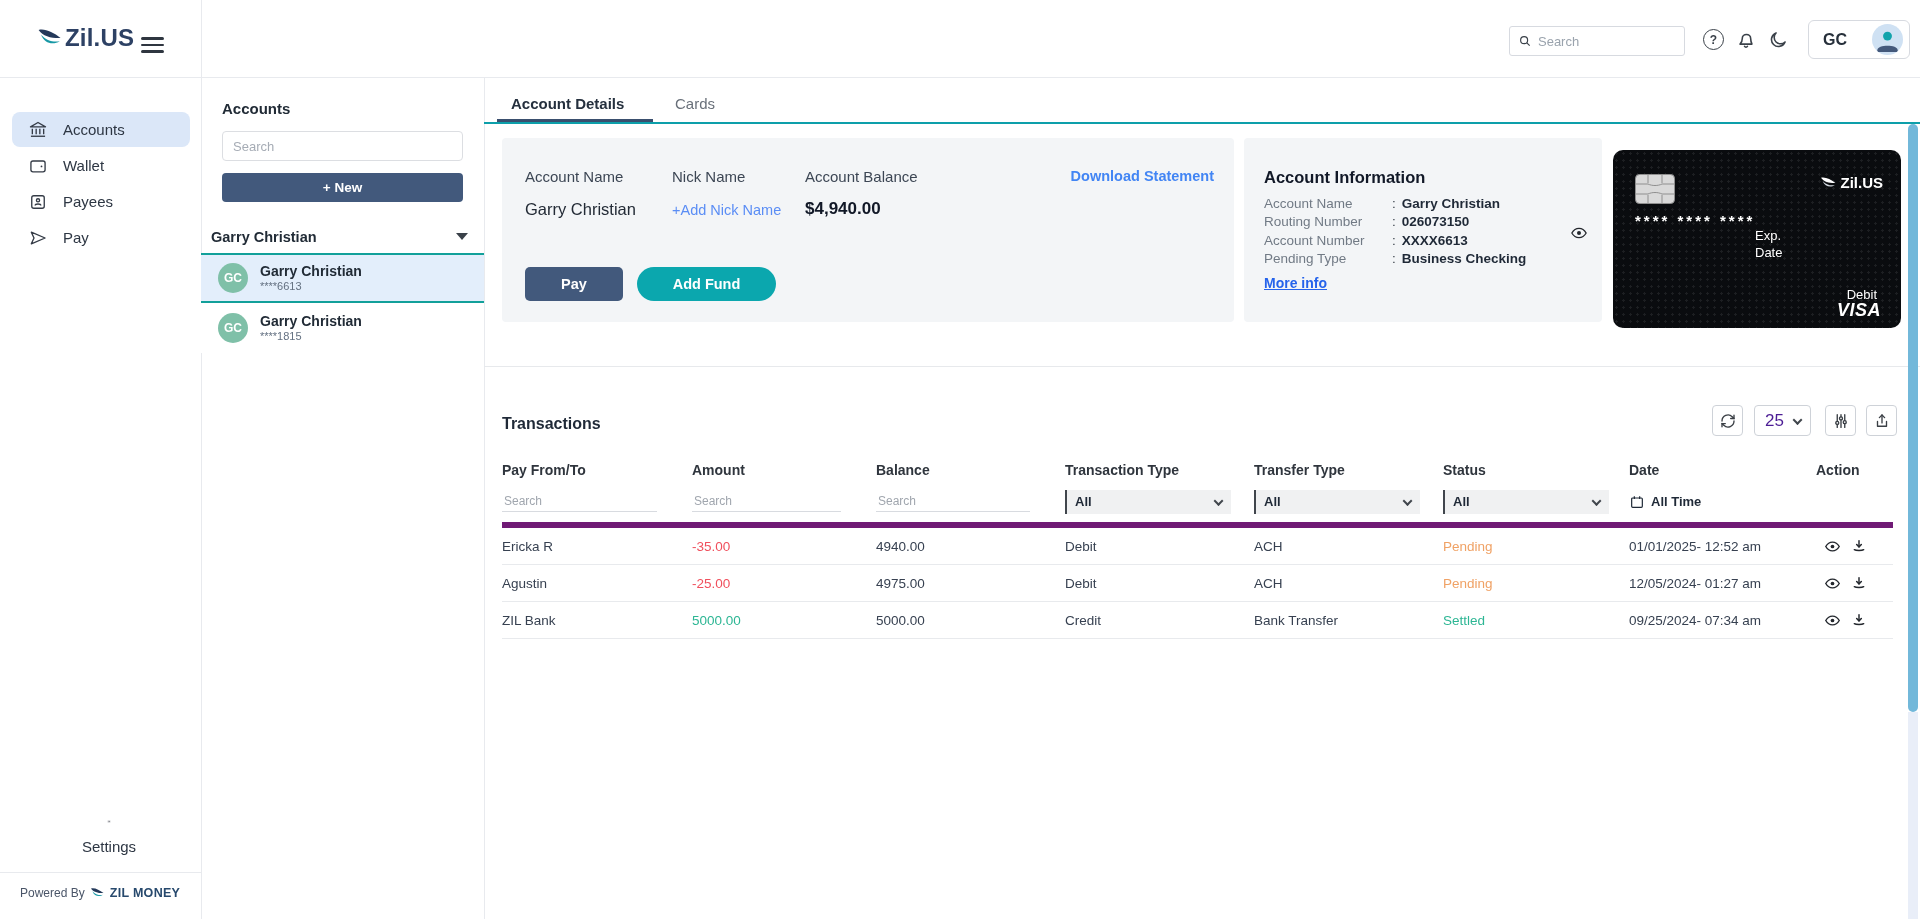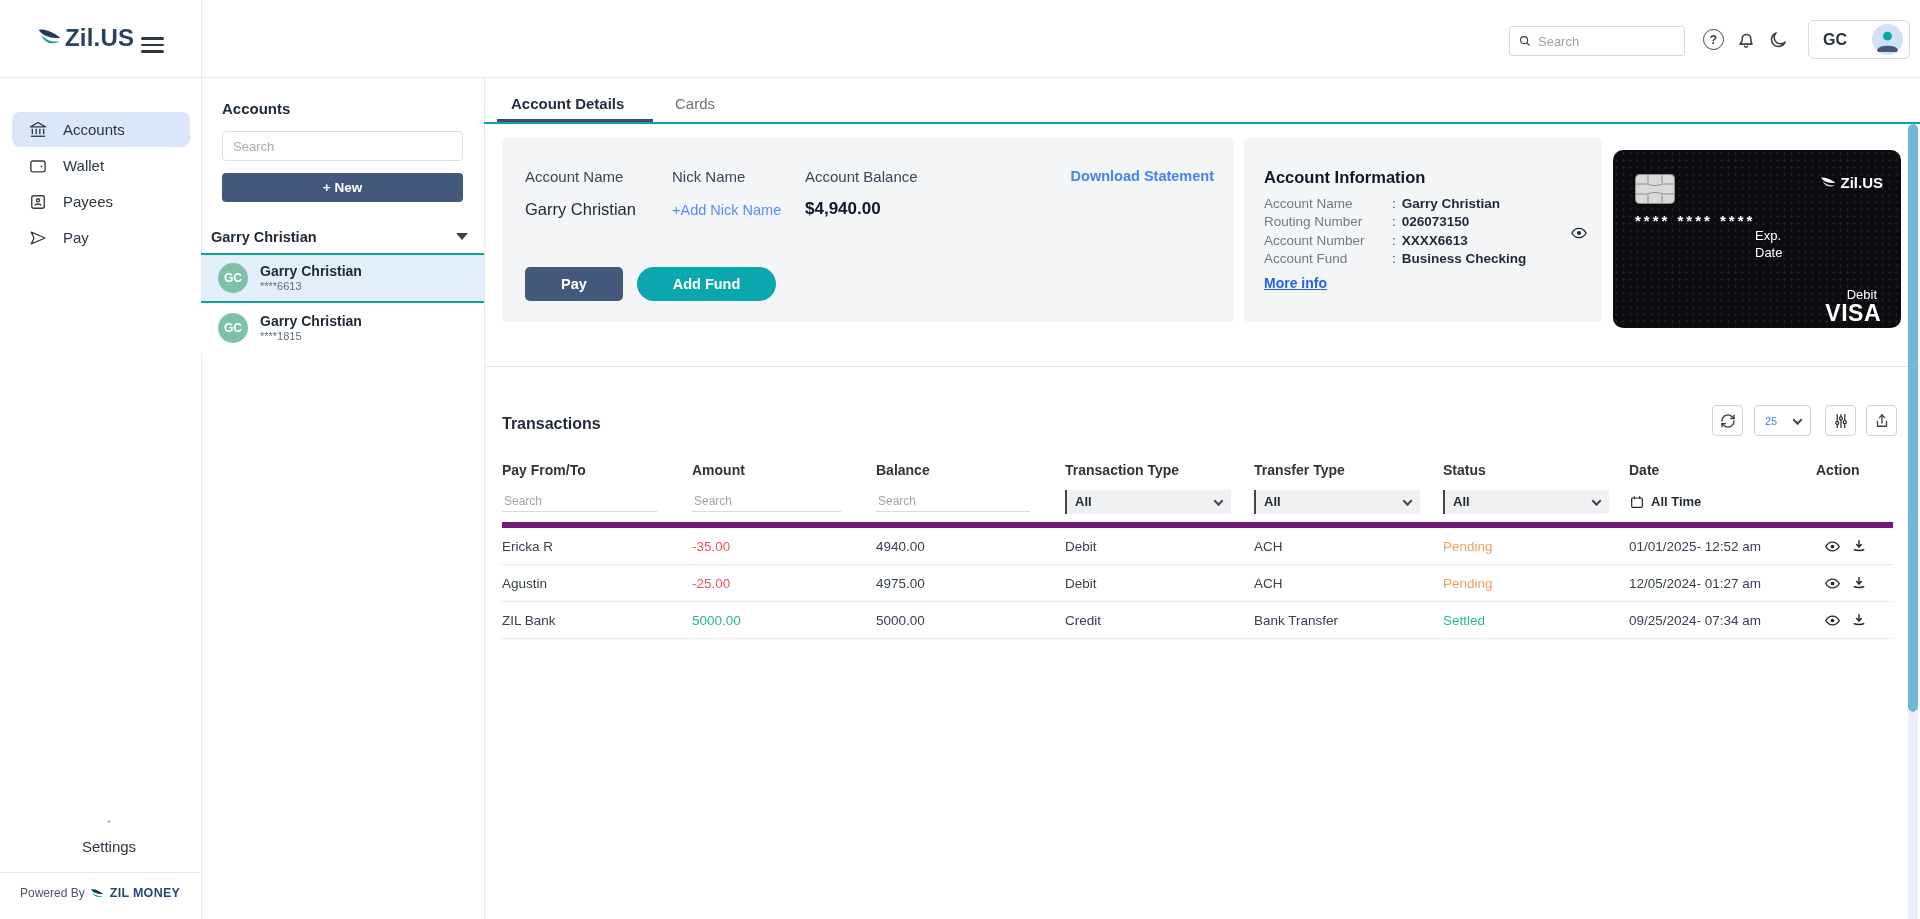--- a/index.html
+++ b/index.html
@@ -32,21 +32,21 @@
   #bell-icon { left:1735px; }
   #moon-icon { left:1768px; }
   #user-pill { left:1808px; top:20px; width:102px; height:39px; border:1px solid #d7dae0; border-radius:6px; display:flex; align-items:center; justify-content:space-between; padding:0 6px 0 14px; cursor:pointer; background:#fff; }
   #user-initials { font-size:16px; font-weight:700; color:#27303b; }
   .avatar-circle { width:31px; height:31px; border-radius:50%; background:#cfe1f3; overflow:hidden; }
 
   
   .side-item { left:12px; width:178px; height:35px; display:flex; align-items:center; gap:15px; padding-left:16px; border-radius:8px; font-size:15px; color:#2d3643; cursor:pointer; }
   .side-item.active { background:#dbe7f8; }
   #side-divider { left:0; top:872px; width:201px; height:0; border-top:1px solid #e8eaee; }
-  #powered { left:20px; top:886px; display:flex; align-items:flex-end; gap:5px; }
+  #powered { left:20px; top:886px; display:flex; align-items:center; gap:5px; }
   #powered-label { font-size:12px; color:#4a5568; }
   #powered-brand { font-size:12.5px; font-weight:700; color:#27496d; letter-spacing:0.3px; }
 
   
   #acc-title { left:222px; top:100px; font-size:15px; font-weight:700; color:#212b36; }
   #acc-search { left:222px; top:131px; width:241px; height:30px; border:1px solid #dcdee2; border-radius:4px; padding:0 10px; font-size:13px; font-family:inherit; color:#333; outline:none; }
   #acc-search::placeholder { color:#a6acb5; }
   #acc-new { left:222px; top:173px; width:241px; height:29px; background:#42597c; color:#fff; border:none; border-radius:4px; font-size:13.5px; font-weight:700; font-family:inherit; cursor:pointer; }
   #acc-selector { left:201px; top:220px; width:283px; height:33px; display:flex; align-items:center; justify-content:space-between; padding:0 16px 0 10px; cursor:pointer; }
   #acc-selector .sel-name { font-size:14.5px; font-weight:700; color:#212b36; }
@@ -91,31 +91,31 @@
   #debit-card { left:1613px; top:150px; width:288px; height:178px; border-radius:10px; background-color:#0a0c0f;
     background-image: radial-gradient(circle, rgba(255,255,255,0.08) 1px, transparent 1.3px);
     background-size: 7px 7px; color:#fff; overflow:hidden; }
   #card-chip { left:22px; top:24px; }
   #card-brand { right:18px; top:24px; display:flex; align-items:center; gap:3px; }
   #card-brand-text { font-size:15px; font-weight:700; color:#fff; }
   #card-number { left:22px; top:62px; font-size:15px; font-weight:700; letter-spacing:3px; }
   #card-exp1 { left:142px; top:78px; font-size:13px; }
   #card-exp2 { left:142px; top:95px; font-size:13px; }
   #card-type { right:24px; top:137px; font-size:13px; }
-  #card-network { right:20px; top:150px; font-size:23px; font-weight:700; letter-spacing:0.5px; }
+  #card-network { right:20px; top:150px; font-size:18px; font-weight:700; font-style:italic; letter-spacing:0.5px; }
 
   
   #main-divider { left:484px; top:366px; width:1436px; height:0; border-top:1px solid #e7e9ec; }
   #txn-title { left:502px; top:415px; font-size:16px; font-weight:700; color:#1f2937; }
   .ctrl-box { top:405px; width:31px; height:31px; border:1px solid #ced2d8; border-radius:4px; display:flex; align-items:center; justify-content:center; cursor:pointer; background:#fff; }
   #ctrl-refresh { left:1712px; }
   #ctrl-filter { left:1825px; }
   #ctrl-export { left:1866px; }
   #ctrl-pagesize { left:1754px; top:405px; width:57px; height:31px; border:1px solid #ced2d8; border-radius:4px; position:absolute; background:#fff; }
-  #ctrl-pagesize select { appearance:none; -webkit-appearance:none; width:100%; height:100%; border:none; background:transparent; font-family:inherit; font-size:11px; color:#3b82f6; padding:0 0 0 10px; cursor:pointer; outline:none; }
+  #ctrl-pagesize select { appearance:none; -webkit-appearance:none; width:100%; height:100%; border:none; background:transparent; font-family:inherit; font-size:17px; color:#4c1d95; padding:0 0 0 10px; cursor:pointer; outline:none; }
   .chev { position:absolute; right:9px; top:50%; width:7px; height:7px; border-right:2px solid #41464d; border-bottom:2px solid #41464d; transform:translateY(-65%) rotate(45deg); pointer-events:none; }
 
   #table { left:502px; top:462px; width:1391px; }
   .trow-flex { display:flex; }
   .w1{width:190px;} .w2{width:184px;} .w3{width:189px;} .w4{width:189px;}
   .w5{width:189px;} .w6{width:186px;} .w7{width:187px;} .w8{width:77px;}
   .th { font-size:14px; font-weight:700; color:#2f353d; height:22px; }
   #filter-row { margin-top:4px; height:27px; align-items:center; }
   .fsearch { width:calc(100% - 35px); border:none; border-bottom:1px solid #d8dbe0; font-size:12px; font-family:inherit; color:#333; outline:none; padding:3px 2px; background:transparent; }
   .fsearch::placeholder { color:#a0a6ae; }
@@ -281,21 +281,21 @@
     <span class="info-label">Routing Number</span>
     <span class="info-colon">:</span>
     <span class="info-value">026073150</span>
   </div>
   <div class="info-row">
     <span class="info-label">Account Number</span>
     <span class="info-colon">:</span>
     <span class="info-value">XXXX6613</span>
   </div>
   <div class="info-row">
-    <span class="info-label">Account Fund</span>
+    <span class="info-label">Pending Type</span>
     <span class="info-colon">:</span>
     <span class="info-value">Business Checking</span>
   </div>
   <span class="abs" id="info-eye">
     <svg width="18" height="18" viewBox="0 0 24 24" fill="none" stroke="#23272d" stroke-width="1.8">
       <path d="M2.5 12S6 5.8 12 5.8 21.5 12 21.5 12 18 18.2 12 18.2 2.5 12 2.5 12z"></path>
       <circle cx="12" cy="12" r="2.7" fill="#23272d" stroke="none"></circle>
     </svg>
   </span>
   <span id="more-info">More info</span>

